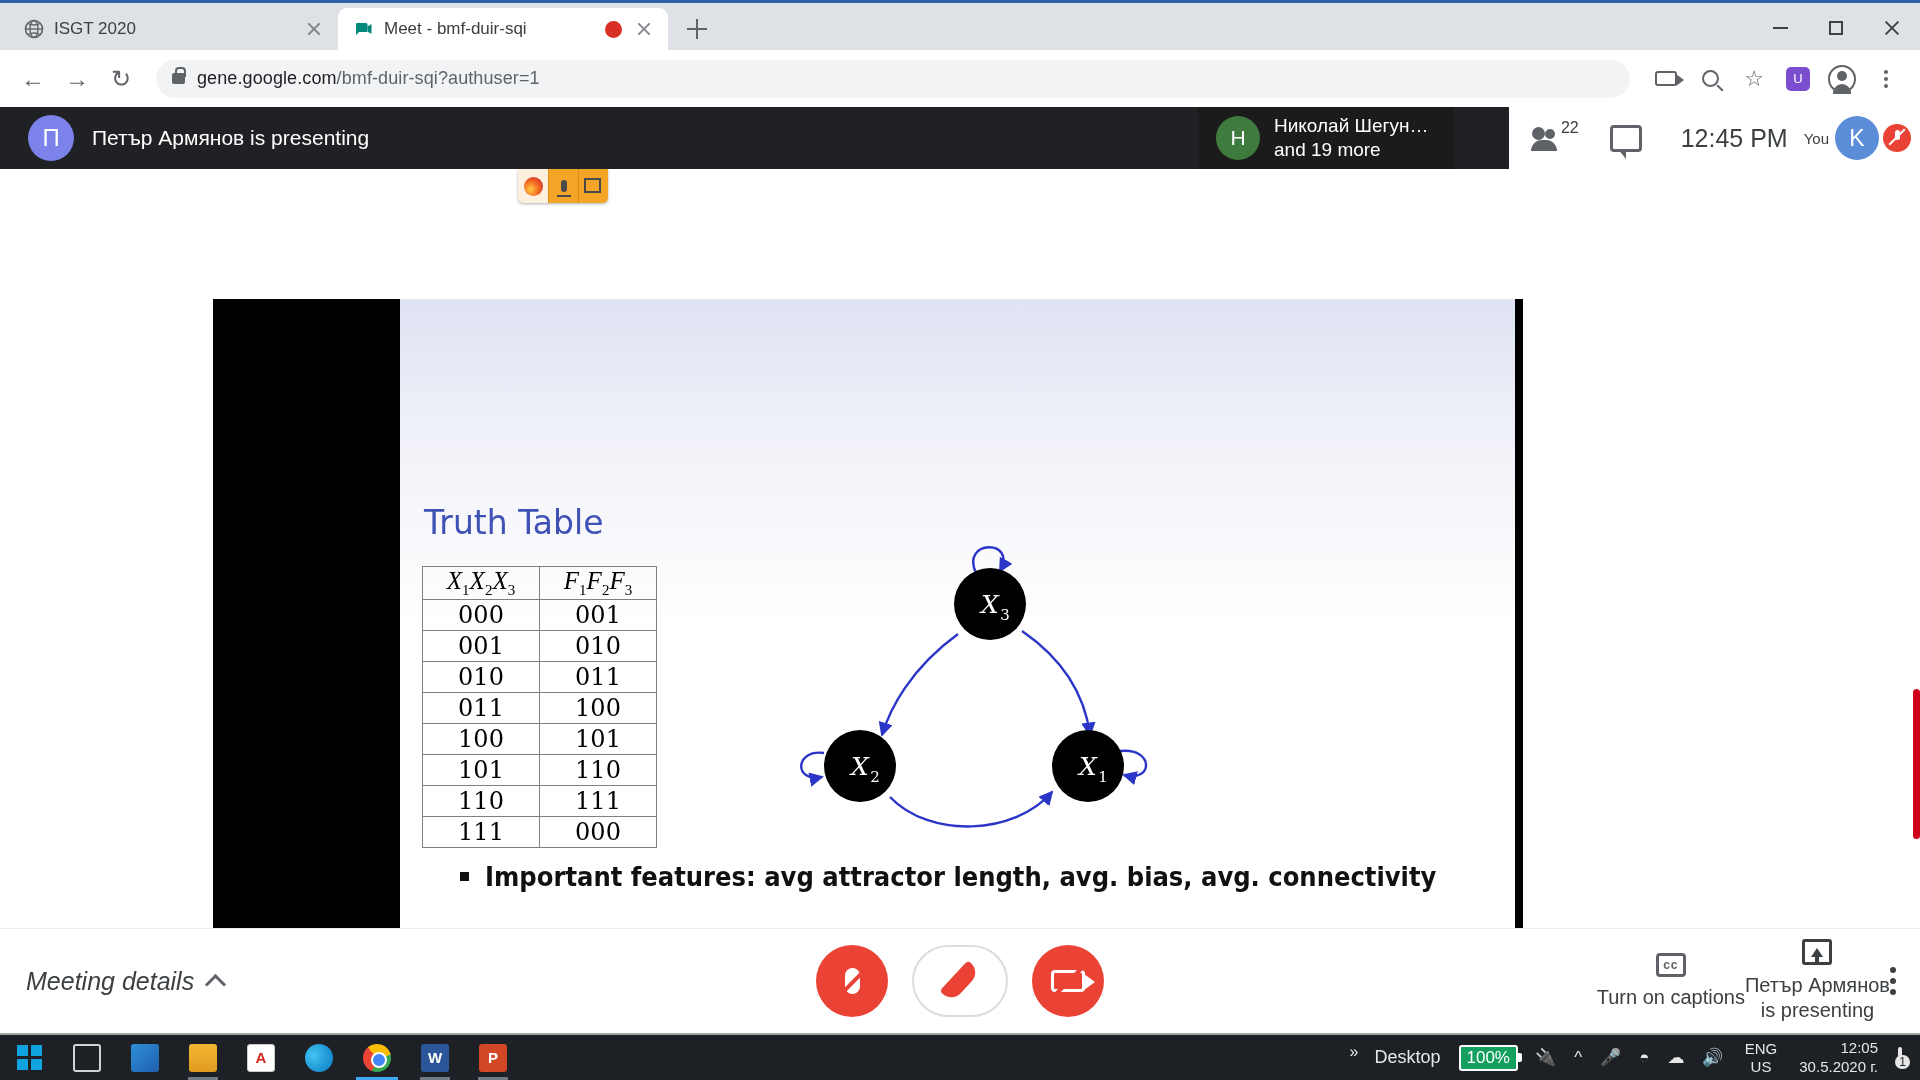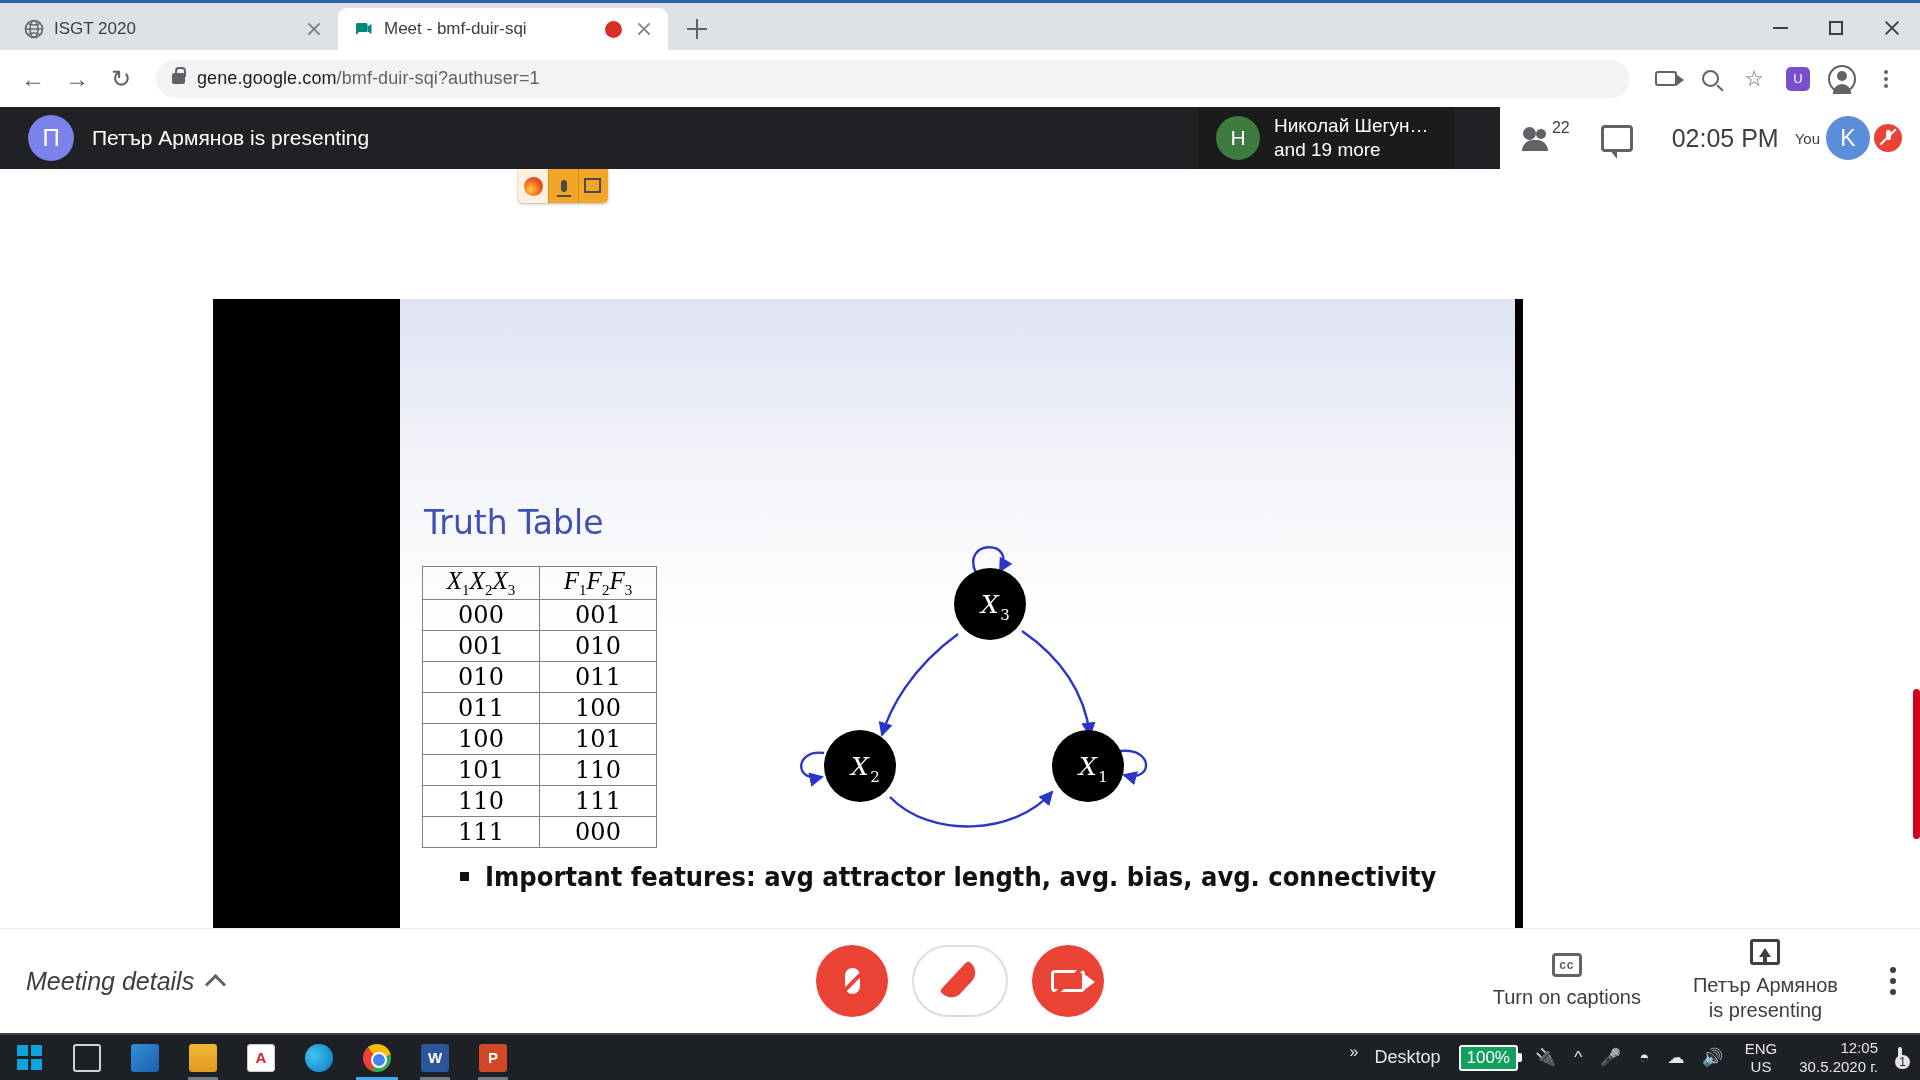--- a/index.html
+++ b/index.html
@@ -4,21 +4,21 @@
 <style>
   * { box-sizing: border-box; margin: 0; padding: 0; }
   html, body {
     width: 1920px; height: 1080px;
     overflow: hidden;
     font-family: "Liberation Sans", sans-serif;
     background: #1f1f1f;
   }
 
   
-  .browser { width: 1920px; height: 1035px; background: #404040; position: relative; }
+  .browser { width: 1920px; height: 1035px; background: #a3a3a3; position: relative; }
 
   .titlebar { height: 5px; background: #dee1e6; border-top: 3px solid #2f5fa8; }
 
   .tabstrip {
     height: 45px; background: #dee1e6;
     display: flex; align-items: flex-end; padding-left: 8px; position: relative;
   }
   .tab {
     height: 42px; display: flex; align-items: center; gap: 10px;
     padding: 0 12px 0 16px; min-width: 330px; max-width: 340px;
@@ -125,21 +125,21 @@
   }
   .speaker-avatar {
     width: 44px; height: 44px; border-radius: 50%; background: #3f7a3f;
     color: #fff; font-size: 21px; display: flex; align-items: center; justify-content: center;
   }
   .speaker-lines { display: flex; flex-direction: column; line-height: 1.25; }
   .speaker-lines span { color: #fff; font-size: 19px; white-space: nowrap; }
 
   .header-right {
     position: absolute; right: 0; top: 0; height: 62px; background: #fff;
-    display: flex; align-items: center; gap: 0; padding-right: 18px;
+    display: flex; align-items: center; gap: 0; padding-right: 9px;
   }
   .hr-btn { width: 78px; height: 62px; display: flex; align-items: center; justify-content: center; position: relative; }
   .people-icon { position: relative; width: 36px; height: 26px; color: #5f6368; }
   .people-icon .p-head { position: absolute; width: 13px; height: 13px; border-radius: 50%; background: #5f6368; left: 2px; top: 2px; }
   .people-icon .p-head2 { position: absolute; width: 10px; height: 10px; border-radius: 50%; background: #5f6368; left: 15px; top: 4px; }
   .people-icon .p-body { position: absolute; width: 26px; height: 11px; border-radius: 12px 12px 0 0; background: #5f6368; left: 1px; bottom: 0; }
   .people-count { position: absolute; right: 8px; top: 12px; font-size: 16px; color: #3c4043; }
   .chat-icon { width: 32px; height: 27px; border: 3px solid #5f6368; border-radius: 4px; position: relative; }
   .chat-icon::after {
     content: ""; position: absolute; left: 5px; bottom: -10px;
@@ -237,21 +237,21 @@
   .rbtn { width: 72px; height: 72px; border-radius: 50%; display: flex; align-items: center; justify-content: center; }
   .rbtn.red { background: #ea4335; }
   .rbtn.outline { background: #fff; border: 2px solid #dadce0; width: 96px; height: 72px; border-radius: 36px; }
   .mic-off-wrap { position: relative; width: 42px; height: 42px; display: flex; align-items: center; justify-content: center; }
   .mic-off-wrap .slash { position: absolute; left: 0; top: 20px; width: 44px; height: 4px; background: #ea4335; transform: rotate(-45deg); }
   .cam-off { width: 34px; height: 22px; border: 3px solid #fff; border-radius: 4px; position: relative; }
   .cam-off::before { content: ""; position: absolute; right: -13px; top: 1px; border-top: 8px solid transparent; border-bottom: 8px solid transparent; border-left: 11px solid #fff; }
   .cam-off-wrap { position: relative; width: 48px; height: 40px; display: flex; align-items: center; justify-content: center; }
   .cam-off-wrap .slash { position: absolute; left: 2px; top: 18px; width: 46px; height: 4px; background: #ea4335; transform: rotate(-45deg); }
 
-  .right-controls { position: absolute; right: 24px; display: flex; align-items: center; gap: 52px; }
+  .right-controls { position: absolute; right: 24px; display: flex; align-items: center; }
   .rc-item { display: flex; flex-direction: column; align-items: center; gap: 8px; }
   .rc-label { font-size: 20px; color: #3c4043; text-align: center; line-height: 1.25; }
   .cc-box { width: 30px; height: 24px; border: 3px solid #5f6368; border-radius: 4px; font-size: 12px; color: #5f6368; display: flex; align-items: center; justify-content: center; letter-spacing: 1px; font-weight: bold; }
   .present-box { width: 30px; height: 26px; border: 3px solid #3c4043; border-radius: 3px; display: flex; align-items: center; justify-content: center; position: relative; }
   .present-box .arr { width: 0; height: 0; border-left: 6px solid transparent; border-right: 6px solid transparent; border-bottom: 9px solid #3c4043; }
   .present-box .stem { position: absolute; left: 10px; top: 13px; width: 4px; height: 7px; background: #3c4043; }
   .more-dots { display: flex; flex-direction: column; gap: 5px; align-items: center; }
   .more-dots i { width: 6px; height: 6px; border-radius: 50%; background: #3c4043; display: block; }
 
   
@@ -389,21 +389,21 @@
           <span class="people-icon">
             <span class="p-head"></span>
               <span class="p-head2"></span>
               <span class="p-body"></span>
           </span>
           <span class="people-count">22</span>
         </div>
         <div class="hr-btn">
           <span class="chat-icon"></span>
         </div>
-        <div class="clock">02:05 PM</div>
+        <div class="clock">12:45 PM</div>
         <div class="you-block">
           <span class="you-label">You</span>
         </div>
         <div class="you-avatar">K</div>
         <div class="mute-badge"></div>
       </div>
     </div>
 
     <div class="stage">
       <div class="stage-black"></div>

